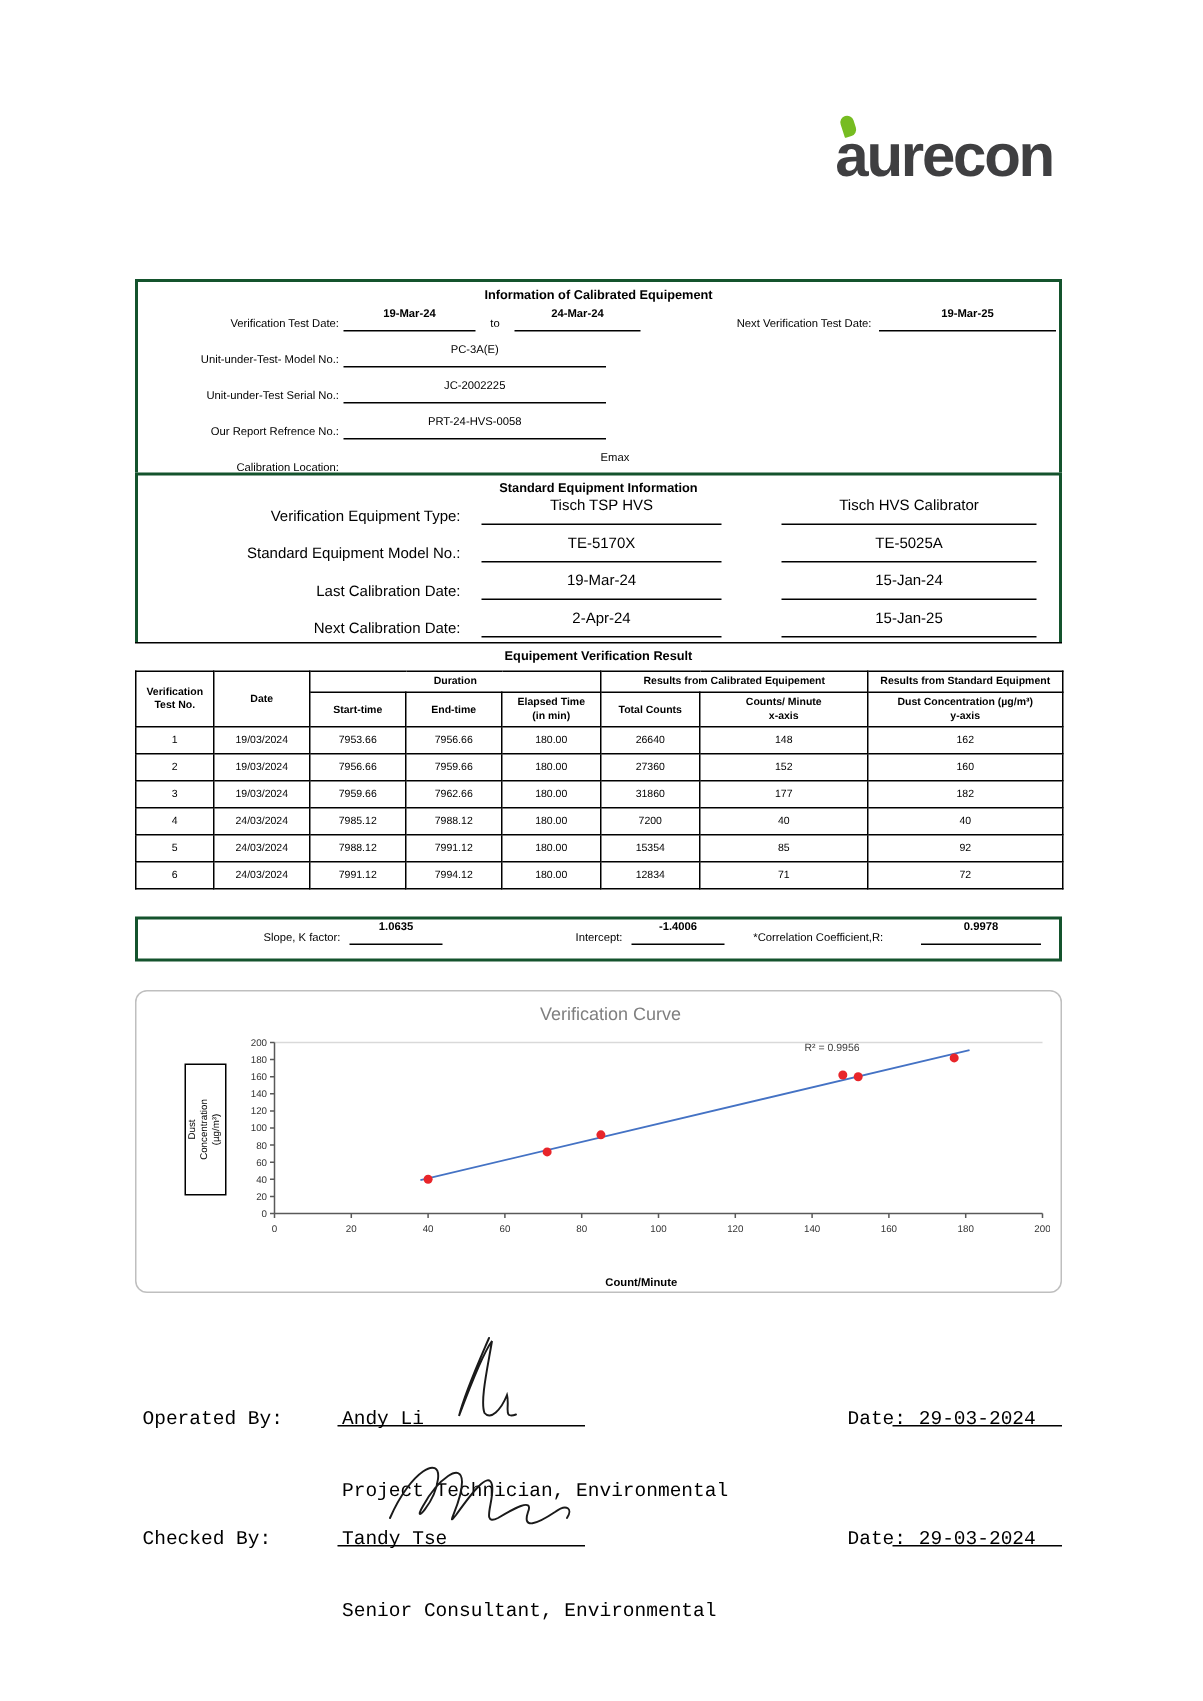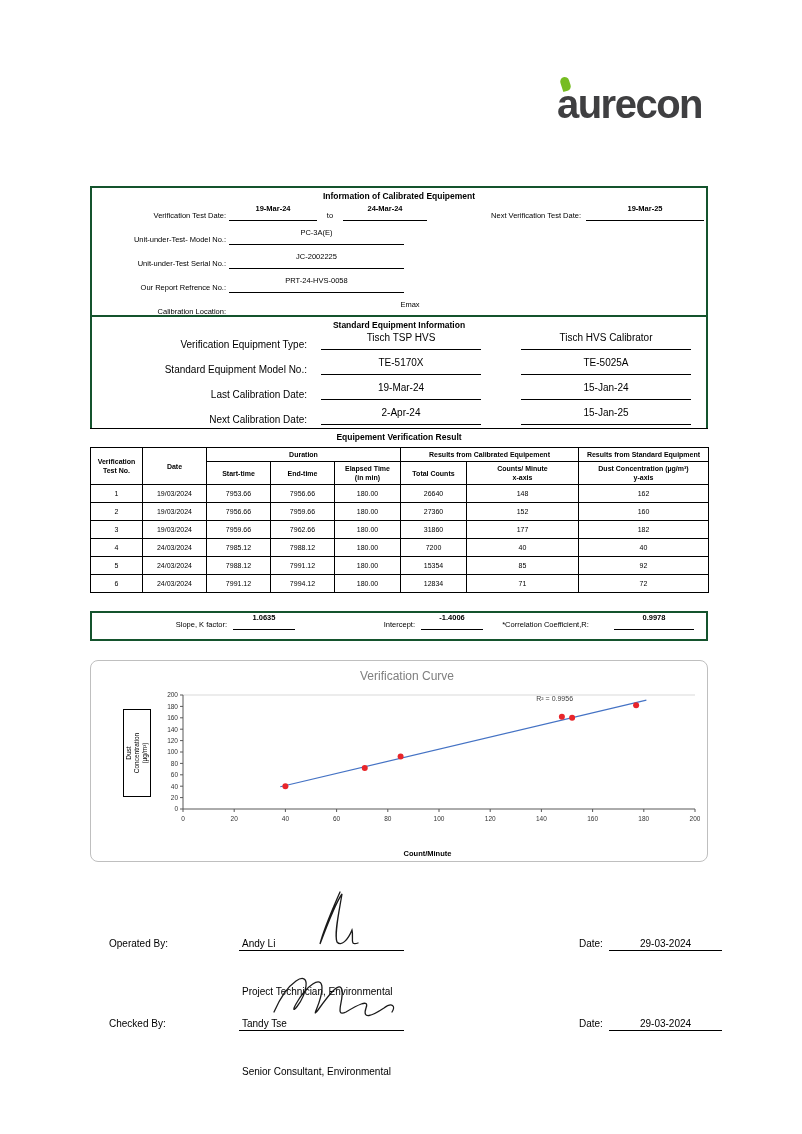--- a/index.html
+++ b/index.html
@@ -65,21 +65,21 @@
   .chart-title{text-align:center;color:#7f7f7f;font-size:12px;margin-top:8px;}
   .chart-body{display:flex;align-items:flex-start;margin-top:4px;}
   .ylabel-box{border:1px solid #000;width:26px;height:86px;margin-left:16px;margin-top:22px;
         display:flex;align-items:center;justify-content:center;flex:none;}
   .ylabel-inner{transform:rotate(-90deg);font-size:6.5px;text-align:center;width:80px;line-height:8px;}
   .plot-wrap{margin-left:4px;}
   svg text{font-family:"Liberation Sans",sans-serif;}
   .xlabel{margin-left:48px;width:545px;text-align:center;font-size:7.5px;font-weight:bold;margin-top:0;}
 
   
-  .sig-block{position:absolute;left:104px;width:618px;height:72px;font-size:10px;}
+  .sig-block{position:absolute;left:90px;width:618px;height:72px;font-size:13px;font-family:Liberation Mono, monospace;}
   #sig-operated{top:902px;} #sig-checked{top:982px;}
   .sig-label{position:absolute;left:5px;top:36px;}
   .sig-svg{position:absolute;left:140px;top:-14px;}
   .sig-name{position:absolute;left:138px;top:36px;}
   .sig-line{position:absolute;left:135px;top:48px;width:165px;border-top:1px solid #000;}
   .sig-title{position:absolute;left:138px;top:52px;margin-top:32px;}
   .date-label{position:absolute;left:475px;top:36px;}
   .date-value{position:absolute;left:505px;top:36px;width:113px;text-align:center;}
   .date-line{position:absolute;left:505px;top:48px;width:113px;border-top:1px solid #000;}
 </style>

